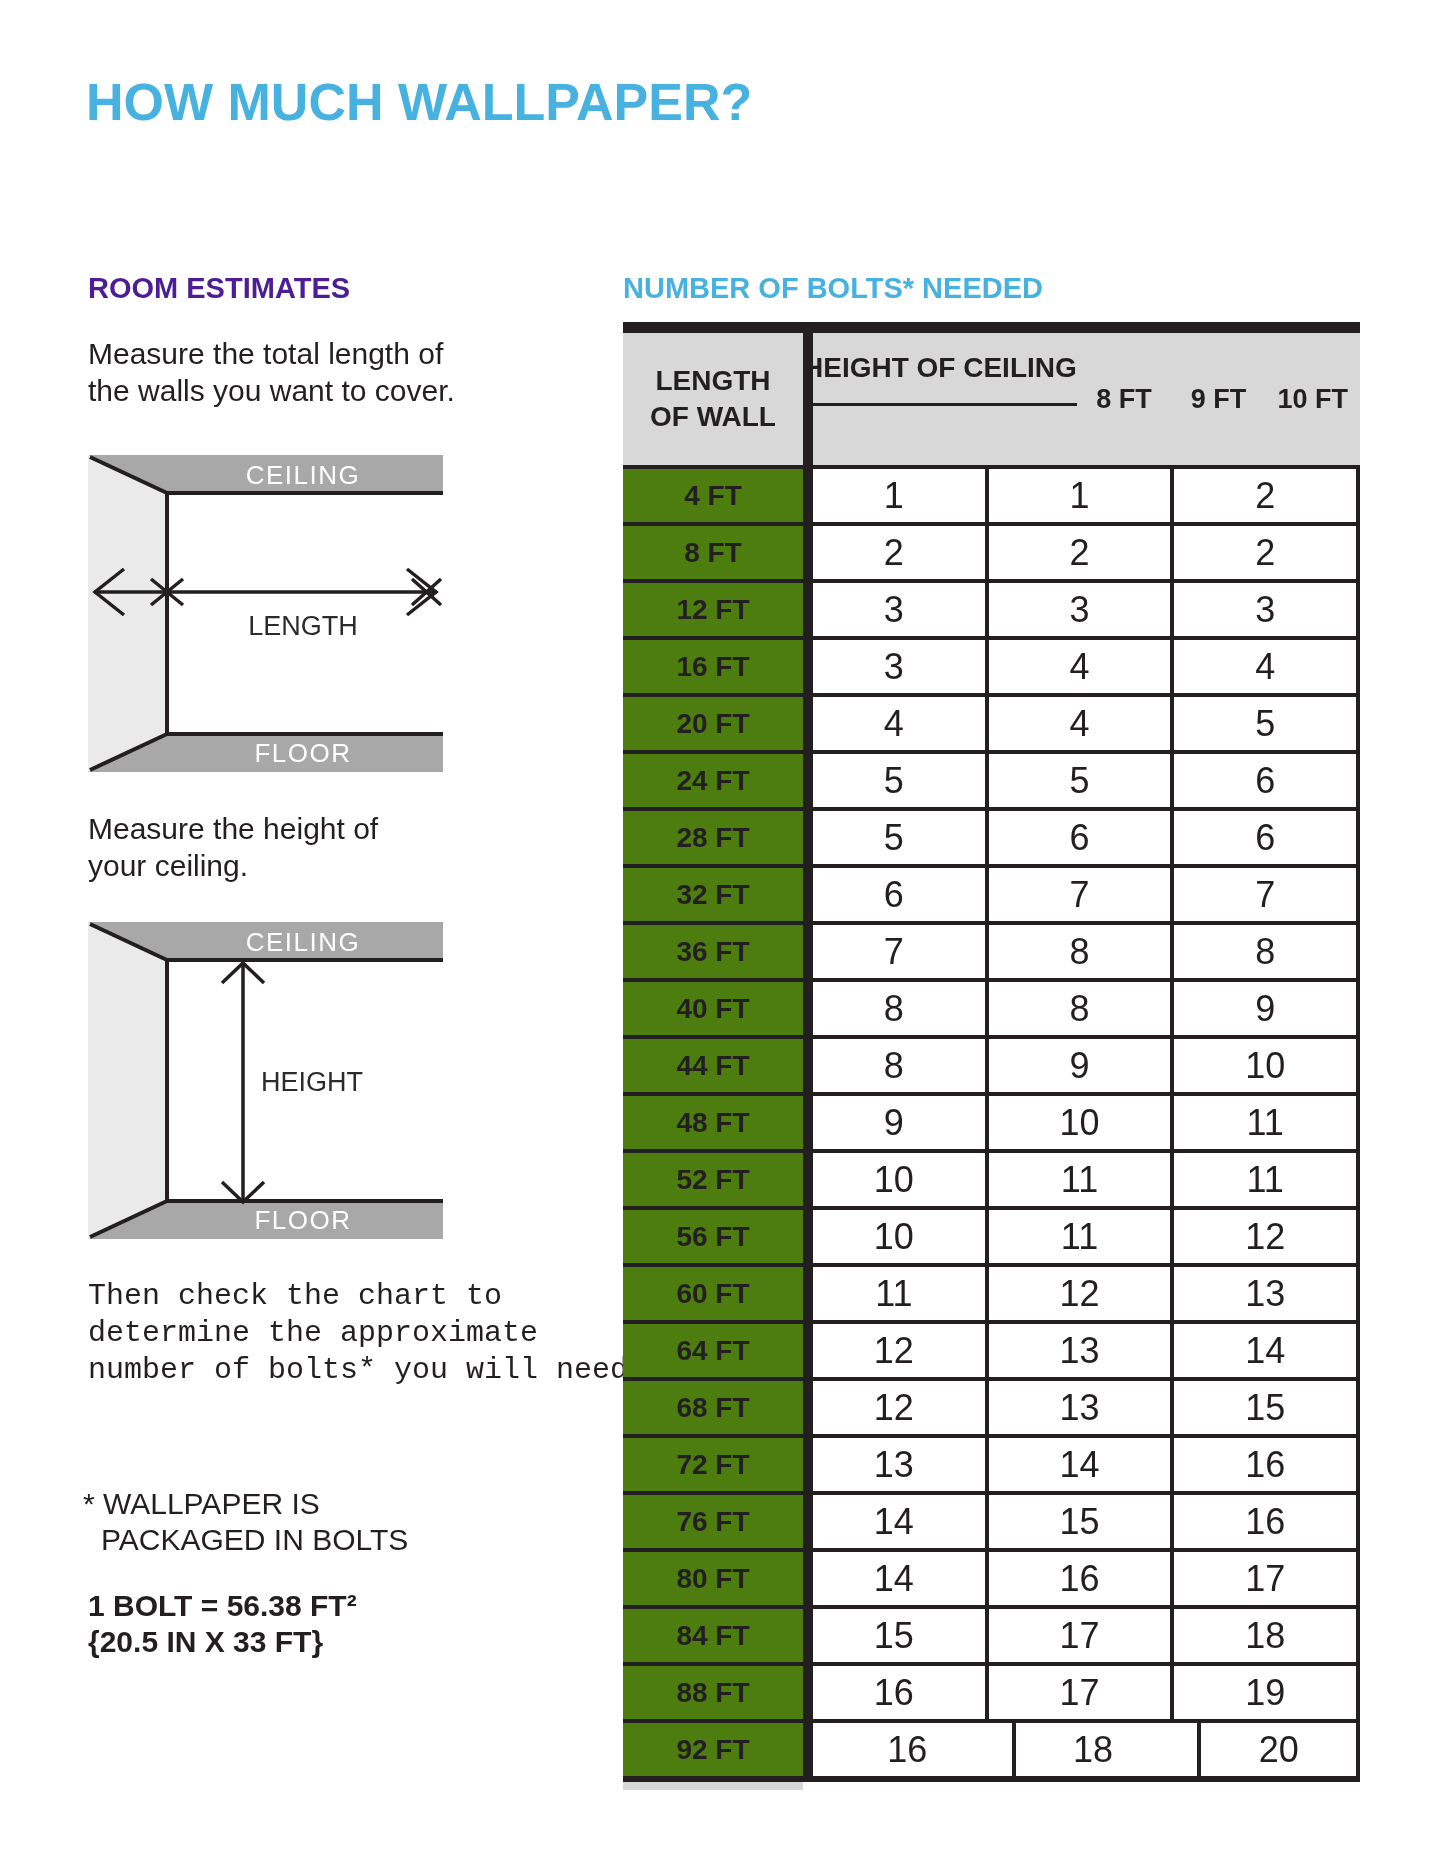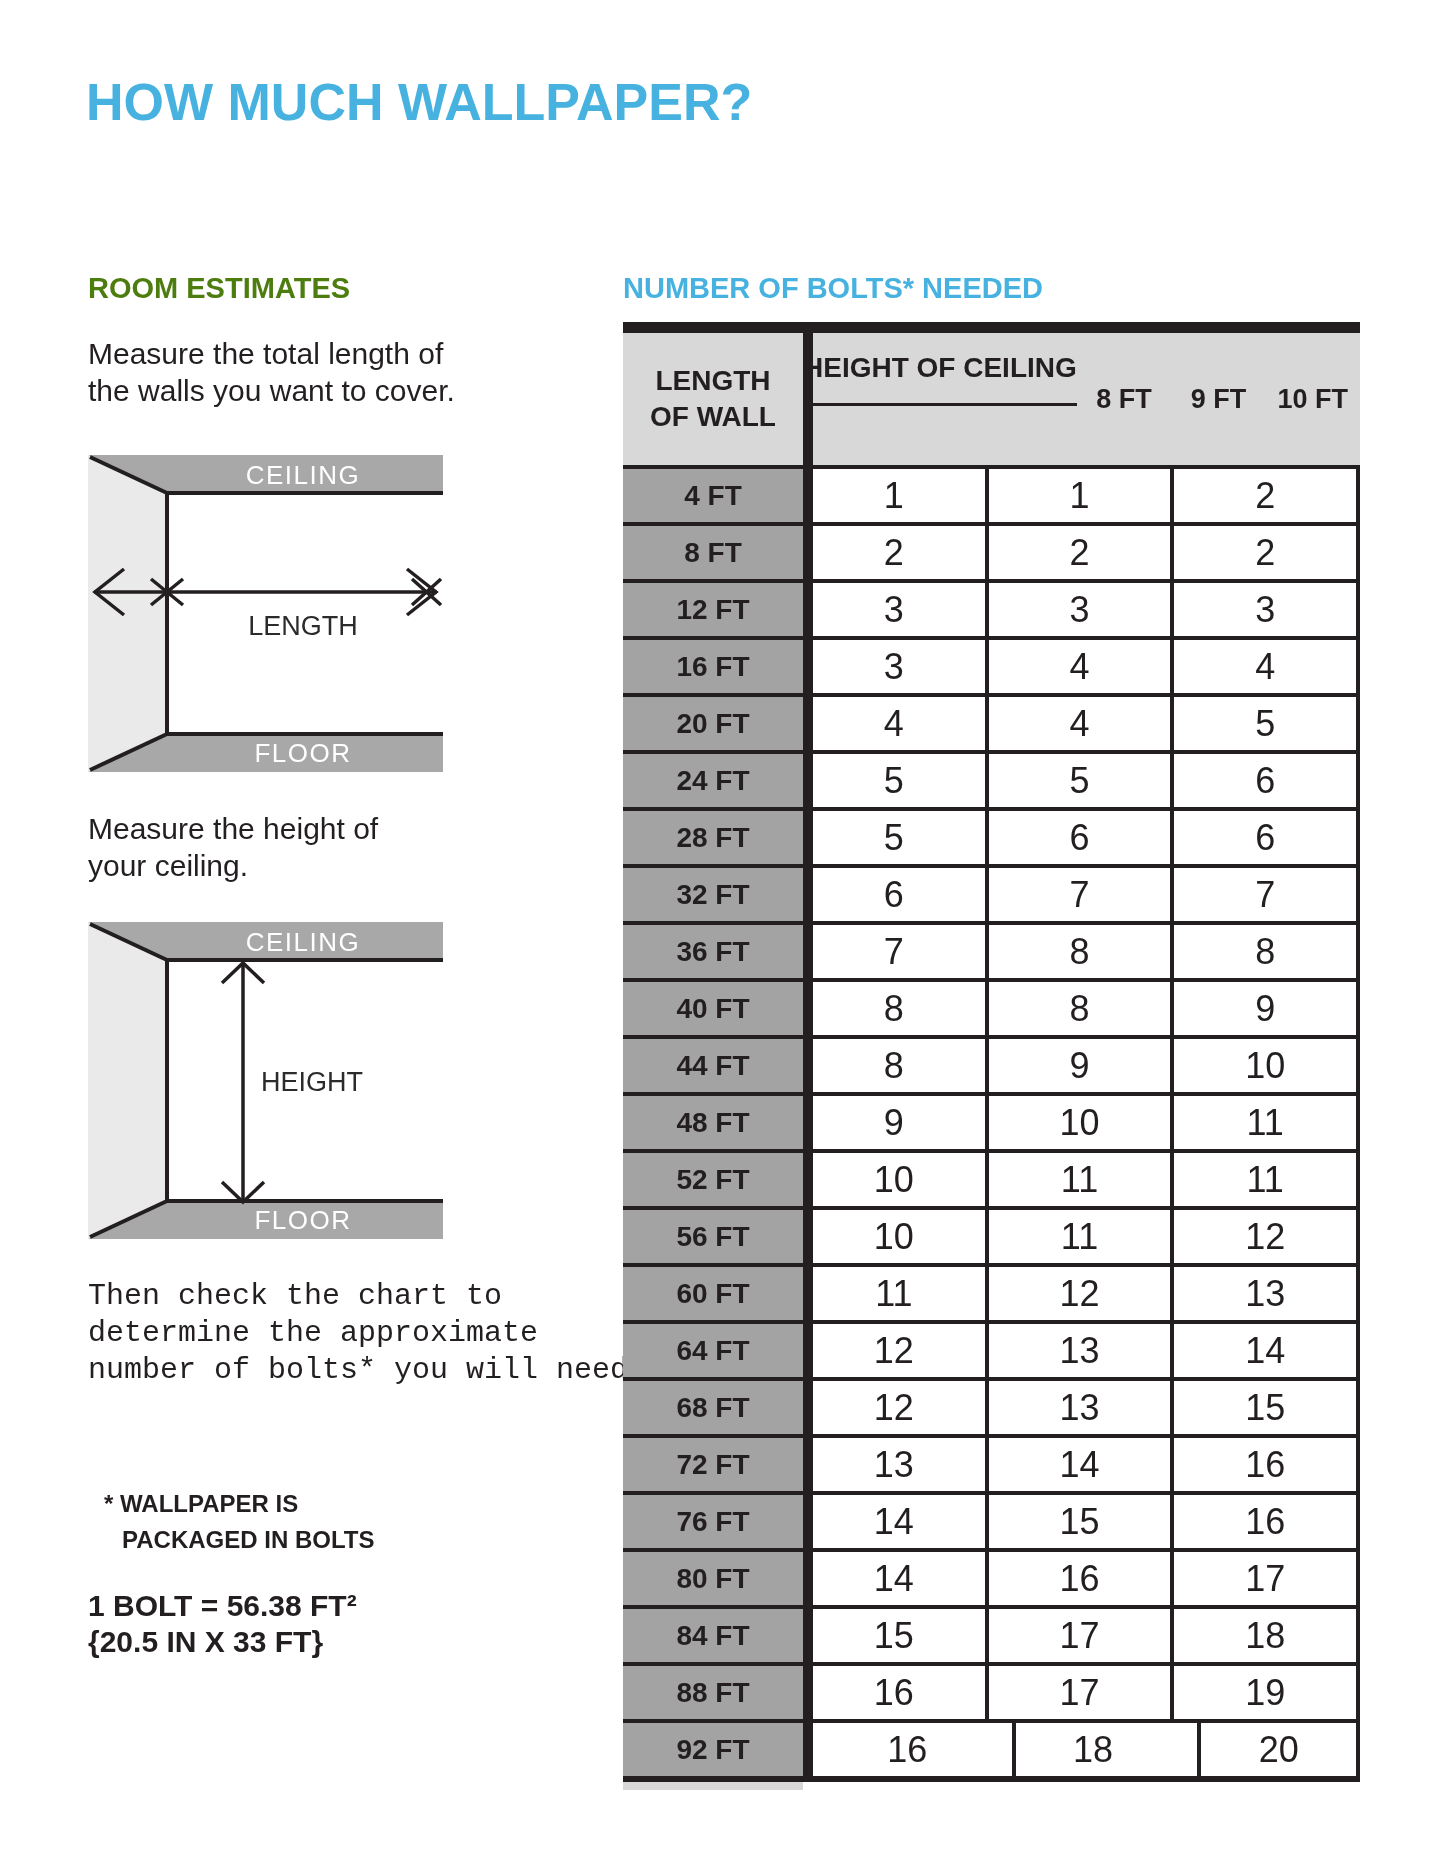--- a/index.html
+++ b/index.html
@@ -12,56 +12,56 @@
   .section-heading { font-size:29px; font-weight:bold; white-space:nowrap; }
   .body-text { font-size:30px; line-height:37px; white-space:pre-line; }
 
   
   .room-estimates { left:88px; top:272px; }
   .para-length { left:88px; top:335px; }
   .diagram-1 { left:88px; top:455px; }
   .para-height { left:88px; top:810px; }
   .diagram-2 { left:88px; top:922px; }
   .para-chart { left:88px; top:1278px;font-family:Liberation Mono, monospace; }
-  .footnote-1 { left:104px; top:1486px; font-size:24px; font-weight:bold; line-height:36px; }
+  .footnote-1 { left:83px; top:1486px; font-size:30px; font-weight:normal; line-height:36px; }
   .footnote-1 .fn-line2 { padding-left:18px; }
   .footnote-2 { left:88px; top:1588px; font-size:30px; font-weight:bold; line-height:36px; white-space:pre-line; }
 
   
   .bolts-heading { left:623px; top:272px; width:737px; text-align:left; }
   .table-wrap { left:623px; top:322px; width:737px; }
   .topbar { height:11px; background:#231f20; }
   .thead { display:flex; background:#d8d8d8; height:136px; border-bottom:4px solid #231f20; box-sizing:border-box; }
   .th-label { width:180px; display:flex; flex-direction:column; justify-content:center; align-items:center;
               font-weight:bold; font-size:28px; line-height:36px; text-align:center; }
   .th-right { flex:1; display:flex; }
   .th-ceiling { height:73px; display:flex; align-items:center; justify-content:center;
                 border-bottom:3px solid #231f20; box-sizing:border-box; font-weight:bold; font-size:28px; }
   .th-cols { flex:1; display:flex; }
   .th-col { flex:1; display:flex; align-items:center; justify-content:center; font-weight:bold; font-size:27px; }
   .tbody .trow { display:flex; height:57px; border-bottom:4px solid #231f20; box-sizing:border-box; }
   .tbody .trow:last-child { height:53px; border-bottom:none;gap:27px; }
-  .tlabel { width:180px; background:#a3a3a3; display:flex; align-items:center; justify-content:center;
+  .tlabel { width:180px; background:#4d7c0f; display:flex; align-items:center; justify-content:center;
             font-weight:bold; font-size:28px; }
   .tcell { flex:1; background:#ffffff; display:flex; align-items:center; justify-content:center; font-size:36px; }
   .tcell.c2, .tcell.c3 { border-left:4px solid #231f20; }
   .tcell.c3 { border-right:4px solid #231f20; }
   .vdivider { position:absolute; left:180px; top:0; width:10px; height:1460px; background:#231f20; }
   .bottombar { height:6px; background:#231f20; }
   .bottomtab { height:8px; width:180px; background:#d8d8d8; }
   svg text { font-family:"Liberation Sans","DejaVu Sans",sans-serif; }
 </style>
 </head>
 <body>
 
 <div class="page">
 
   <div class="abs page-title" style="color:#47b2e0;">HOW MUCH WALLPAPER?</div>
 
-  <div class="abs section-heading room-estimates" style="color:#4d7c0f;">ROOM ESTIMATES</div>
+  <div class="abs section-heading room-estimates" style="color:#4c1d95;">ROOM ESTIMATES</div>
 
   <div class="abs body-text para-length">Measure the total length of
 the walls you want to cover.</div>
 
   <svg class="abs diagram-1" width="355" height="317" viewBox="0 0 355 317">
     <rect x="0" y="0" width="355" height="317" fill="#ffffff"></rect>
     <polygon points="0,0 355,0 355,38 79,38" fill="#a8a8a8"></polygon>
     <polygon points="0,317 355,317 355,279 79,279" fill="#a8a8a8"></polygon>
     <polygon points="0,0 79,38 79,279 0,317" fill="#eaeaea"></polygon>
     <g stroke="#231f20" stroke-width="4">

